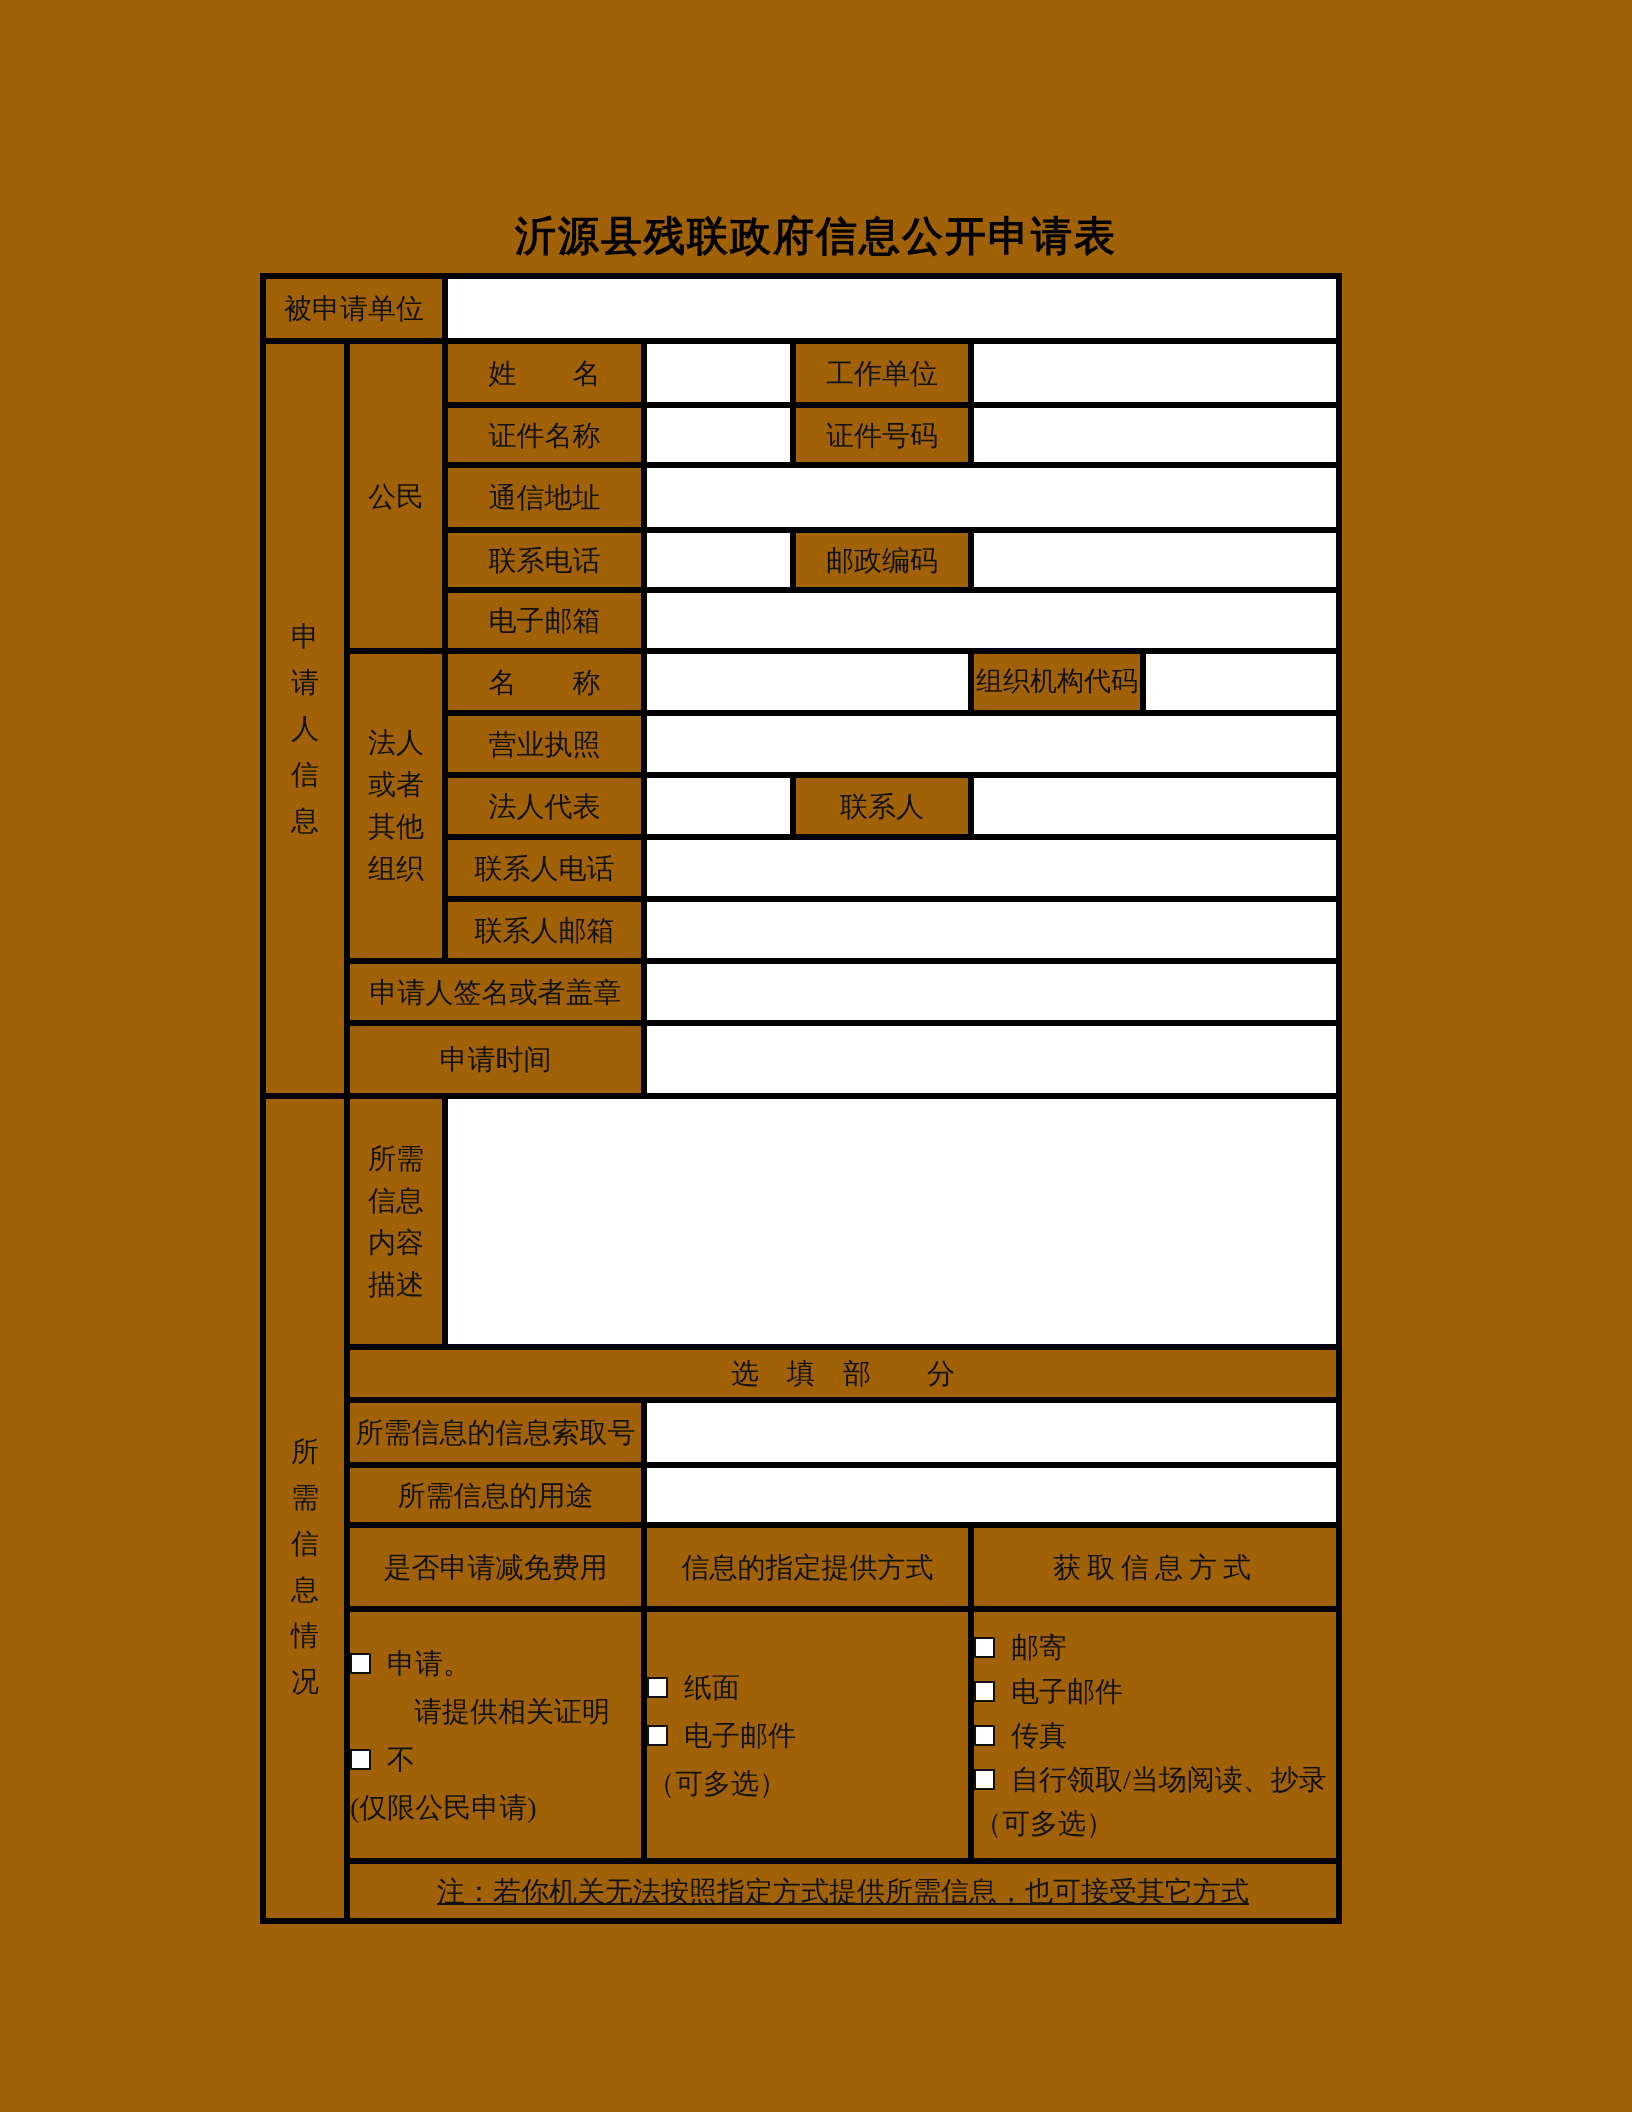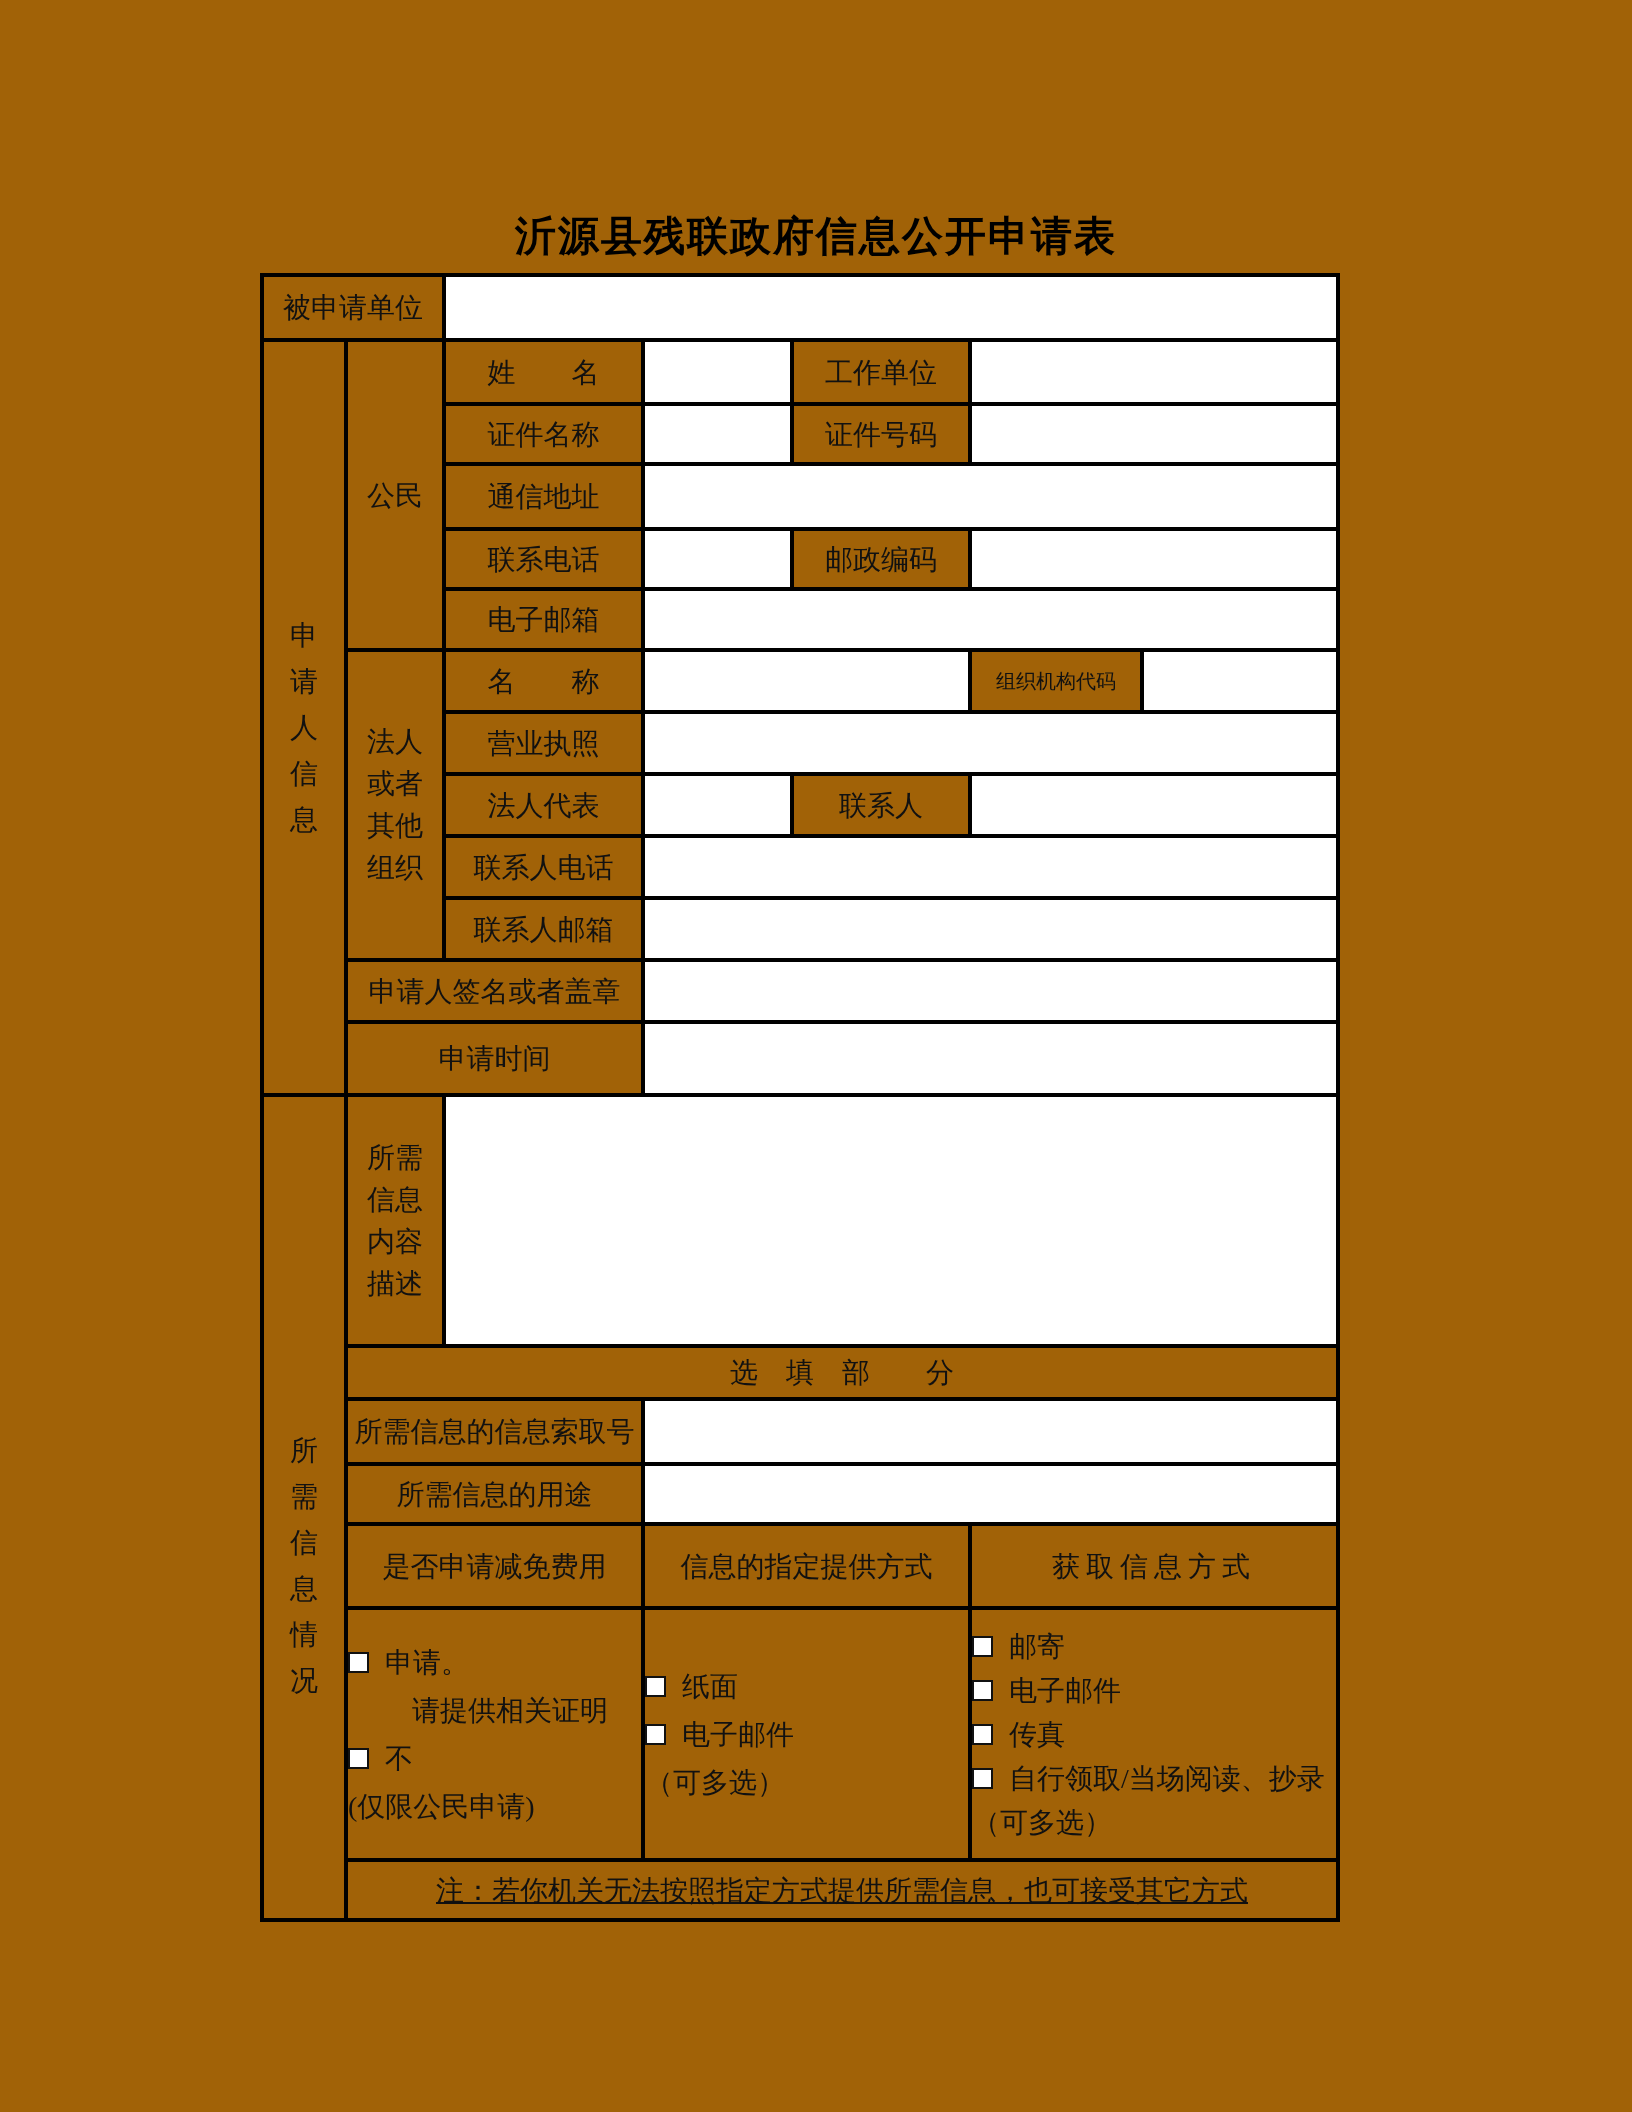--- a/index.html
+++ b/index.html
@@ -25,21 +25,21 @@
     color: #000;
   }
   table.form {
     border-collapse: collapse;
     table-layout: fixed;
     width: 1076px;
     margin-left: 260px;
     margin-top: 13px;
   }
   table.form td {
-    border: 4px solid #000000;
+    border: 6px solid #000000;
     padding: 0;
     vertical-align: middle;
     text-align: center;
     font-size: 28px;
     line-height: 1.25;
     overflow: hidden;
   }
   td.lbl { color: #111; }
   td.val { background: #fff; }
   
@@ -134,21 +134,21 @@
       <td class="lbl">电子邮箱</td>
       <td class="val" colspan="4"></td>
     </tr>
 
     <tr style="height:62px">
       <td class="lbl" rowspan="5">
         <div class="vtext2">法人或者其他组织</div>
       </td>
       <td class="lbl">名　　称</td>
       <td class="val" colspan="2"></td>
-      <td class="lbl" style="font-size:20px">组织机构代码</td>
+      <td class="lbl" style="font-size:27px">组织机构代码</td>
       <td class="val"></td>
     </tr>
 
     <tr style="height:62px">
       <td class="lbl">营业执照</td>
       <td class="val" colspan="4"></td>
     </tr>
 
     <tr style="height:62px">
       <td class="lbl">法人代表</td>

